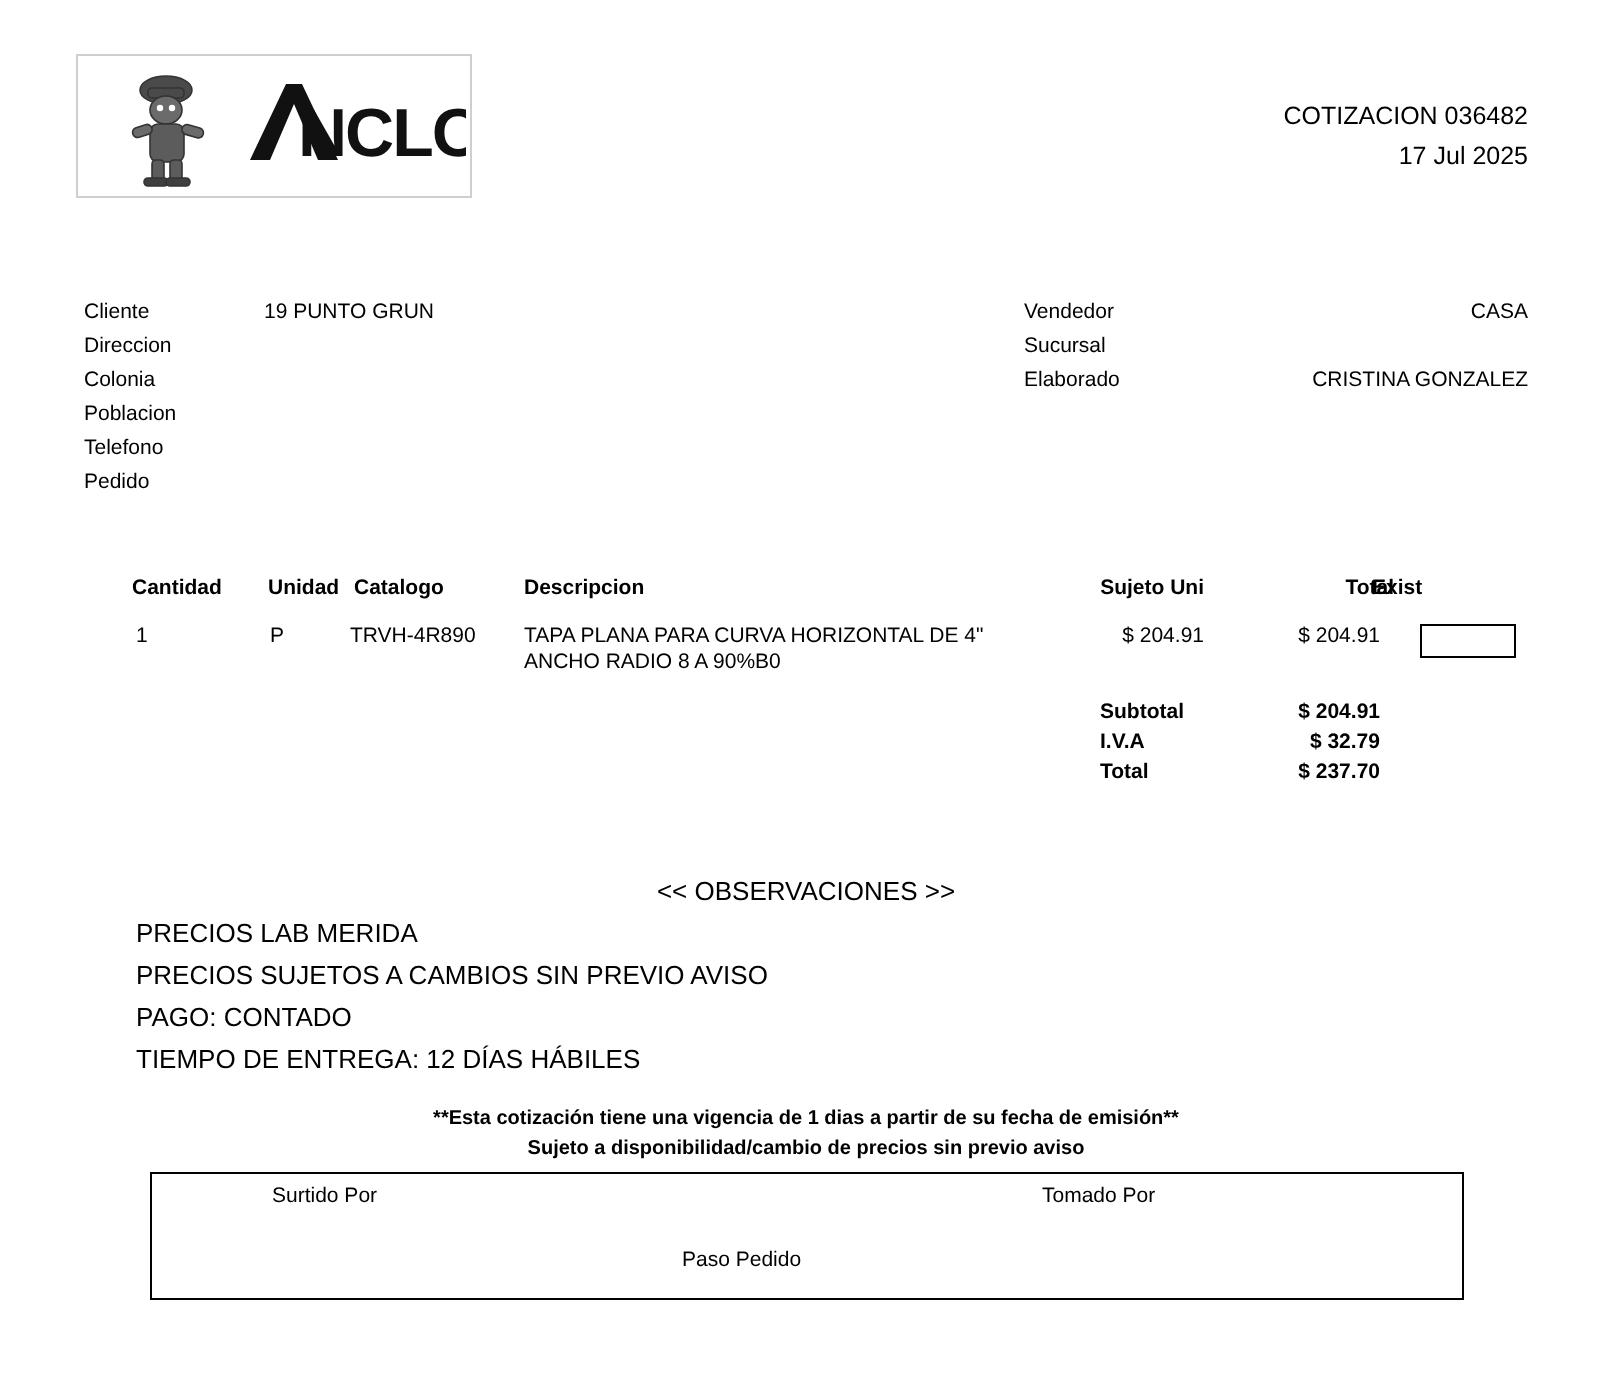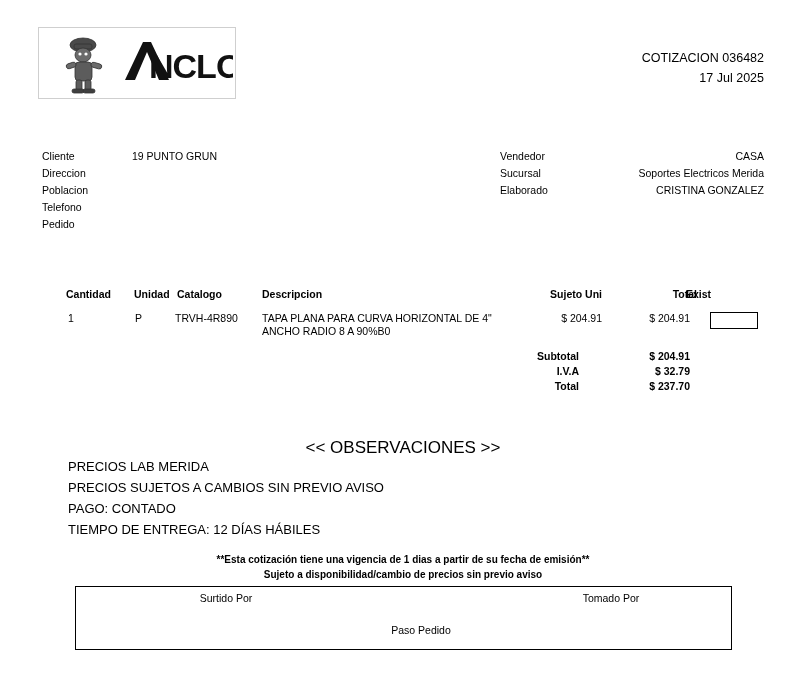--- a/index.html
+++ b/index.html
@@ -82,20 +82,21 @@
   }
   .irow .lbl {
     width: 90px;
     flex: none;
   }
   .irow .val {
     flex: 1;
   }
   .info-right .irow .lbl {
     width: 92px;
+    margin-left: 12px;
   }
   .info-right .irow .val {
     text-align: right;
   }
 
   
   .items {
     position: absolute;
     left: 42px;
     top: 288px;
@@ -152,39 +153,39 @@
     width: 722px;
     font-size: 10.5px;
     font-weight: bold;
   }
   .totals .trow {
     position: relative;
     height: 15px;
   }
   .totals .tlabel {
     position: absolute;
-    left: 457px;
+    left: 508px;
     width: 80px;
-    text-align: right;
+    text-align: left;
   }
   .totals .tvalue {
     position: absolute;
     left: 578px;
     width: 70px;
     text-align: right;
   }
 
   
   .obs-title {
     position: absolute;
     top: 438px;
     left: 0;
     width: 806px;
     text-align: center;
-    font-size: 17px;
+    font-size: 13px;
   }
   .obs-list {
     position: absolute;
     top: 456px;
     left: 68px;
     font-size: 13px;
     line-height: 21px;
   }
 
   
@@ -205,21 +206,20 @@
     left: 75px;
     top: 586px;
     width: 655px;
     height: 62px;
     border: 1px solid #000;
   }
   .sign-box .sig {
     position: absolute;
     top: 5px;
     font-size: 10.5px;
-    text-align: center;
   }
   .sig-1 { left: 60px;  width: 180px; }
   .sig-2 { left: 265px; width: 160px; margin-top: 32px; }
   .sig-3 { left: 445px; width: 180px; }
 </style>
 </head>
 <body>
 
 <div class="page">
 
@@ -262,41 +262,44 @@
     <div class="info-left">
       <div class="irow">
         <span class="lbl">Cliente</span>
         <span class="val">19 PUNTO GRUN</span>
       </div>
       <div class="irow">
         <span class="lbl">Direccion</span>
         <span class="val"></span>
       </div>
       <div class="irow">
+        <span class="lbl">Colonia</span>
+        <span class="val"></span>
+      </div>
+      <div class="irow">
         <span class="lbl">Poblacion</span>
         <span class="val"></span>
       </div>
       <div class="irow">
         <span class="lbl">Telefono</span>
         <span class="val"></span>
       </div>
       <div class="irow">
         <span class="lbl">Pedido</span>
         <span class="val"></span>
       </div>
     </div>
 
     <div class="info-right">
       <div class="irow">
         <span class="lbl">Vendedor</span>
         <span class="val">CASA</span>
       </div>
       <div class="irow">
         <span class="lbl">Sucursal</span>
-        <span class="val">Soportes Electricos Merida</span>
       </div>
       <div class="irow">
         <span class="lbl">Elaborado</span>
         <span class="val">CRISTINA GONZALEZ</span>
       </div>
     </div>
   </div>
 
   <div class="items">
     <div class="items-head">

